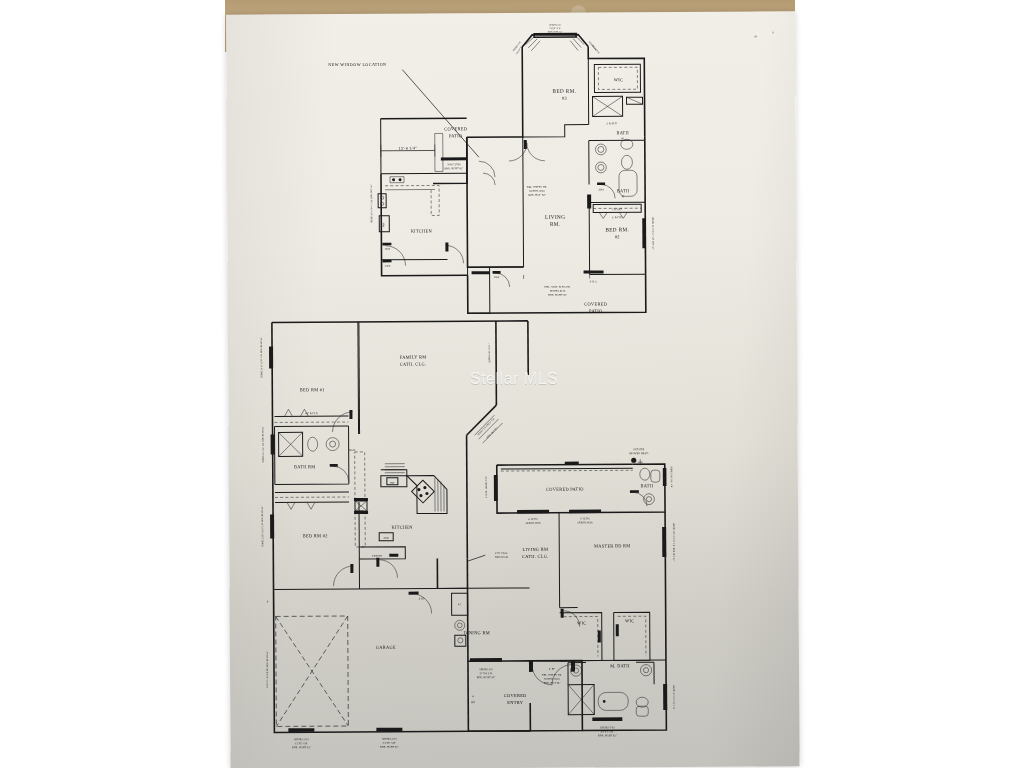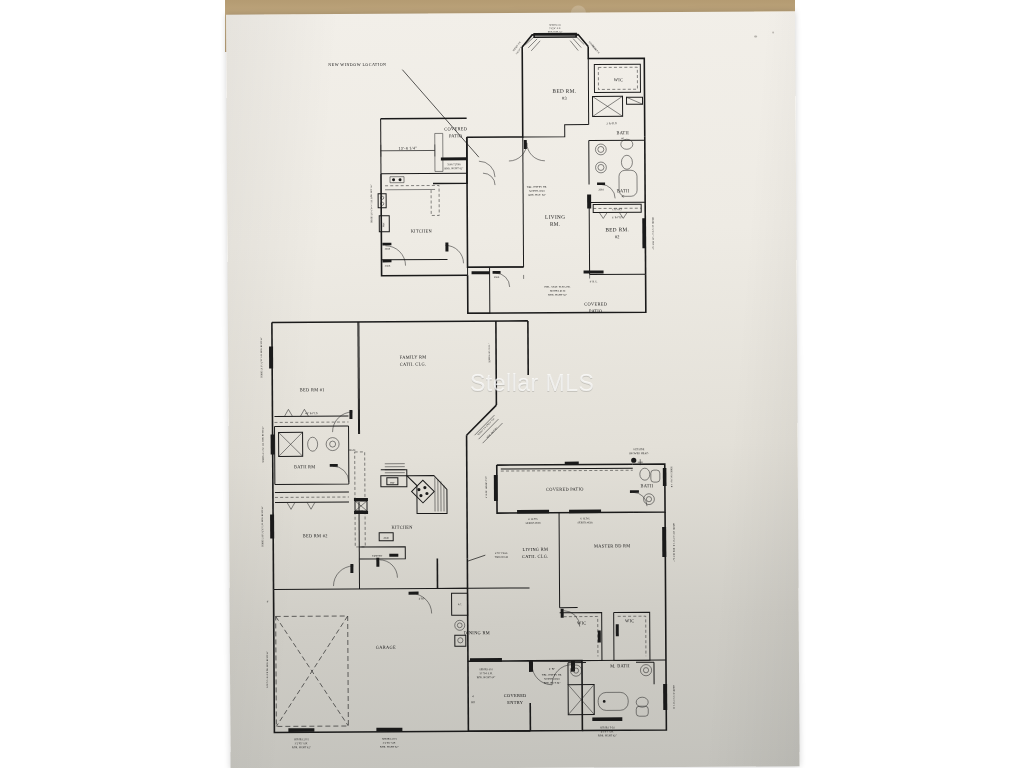--- a/index.html
+++ b/index.html
@@ -22,21 +22,21 @@
          background:linear-gradient(178deg,#f2efe9 0%,#eeebe4 30%,#e3e0d8 58%,#cfcdc6 80%,#c3c2bc 100%);
          box-shadow:0 0 6px rgba(0,0,0,.18);
          transform:rotate(-0.35deg);transform-origin:50% 0%;}
   #paper:before{content:"";position:absolute;inset:0;
          background:linear-gradient(95deg,rgba(0,0,0,.05) 0%,rgba(0,0,0,0) 18%,rgba(0,0,0,0) 85%,rgba(0,0,0,.06) 100%);
          pointer-events:none;}
   
   .speck{position:absolute;background:#8a8madd;border-radius:50%;}
 
   #wm{position:absolute;left:470px;top:370px;font-family:"Liberation Sans",sans-serif;
-      font-size:23px;letter-spacing:.5px;color:rgba(255,255,255,.72);
+      font-size:16px;letter-spacing:.5px;color:rgba(255,255,255,.72);
       text-shadow:0 1px 0 rgba(120,120,115,.28);pointer-events:none;white-space:nowrap;}
 
   
   #plan{position:absolute;left:226px;top:13px;width:569px;height:755px;
         transform:rotate(-0.35deg);transform-origin:50% 0%;}
   svg{display:block;}
   .w   {fill:none;stroke:#1a1a1a;stroke-width:1.6;}   
   .wi  {fill:none;stroke:#1a1a1a;stroke-width:1.0;}   
   .thin{fill:none;stroke:#2a2a2a;stroke-width:0.55;}
   .dash{fill:none;stroke:#2a2a2a;stroke-width:0.55;stroke-dasharray:3 2.2;}

